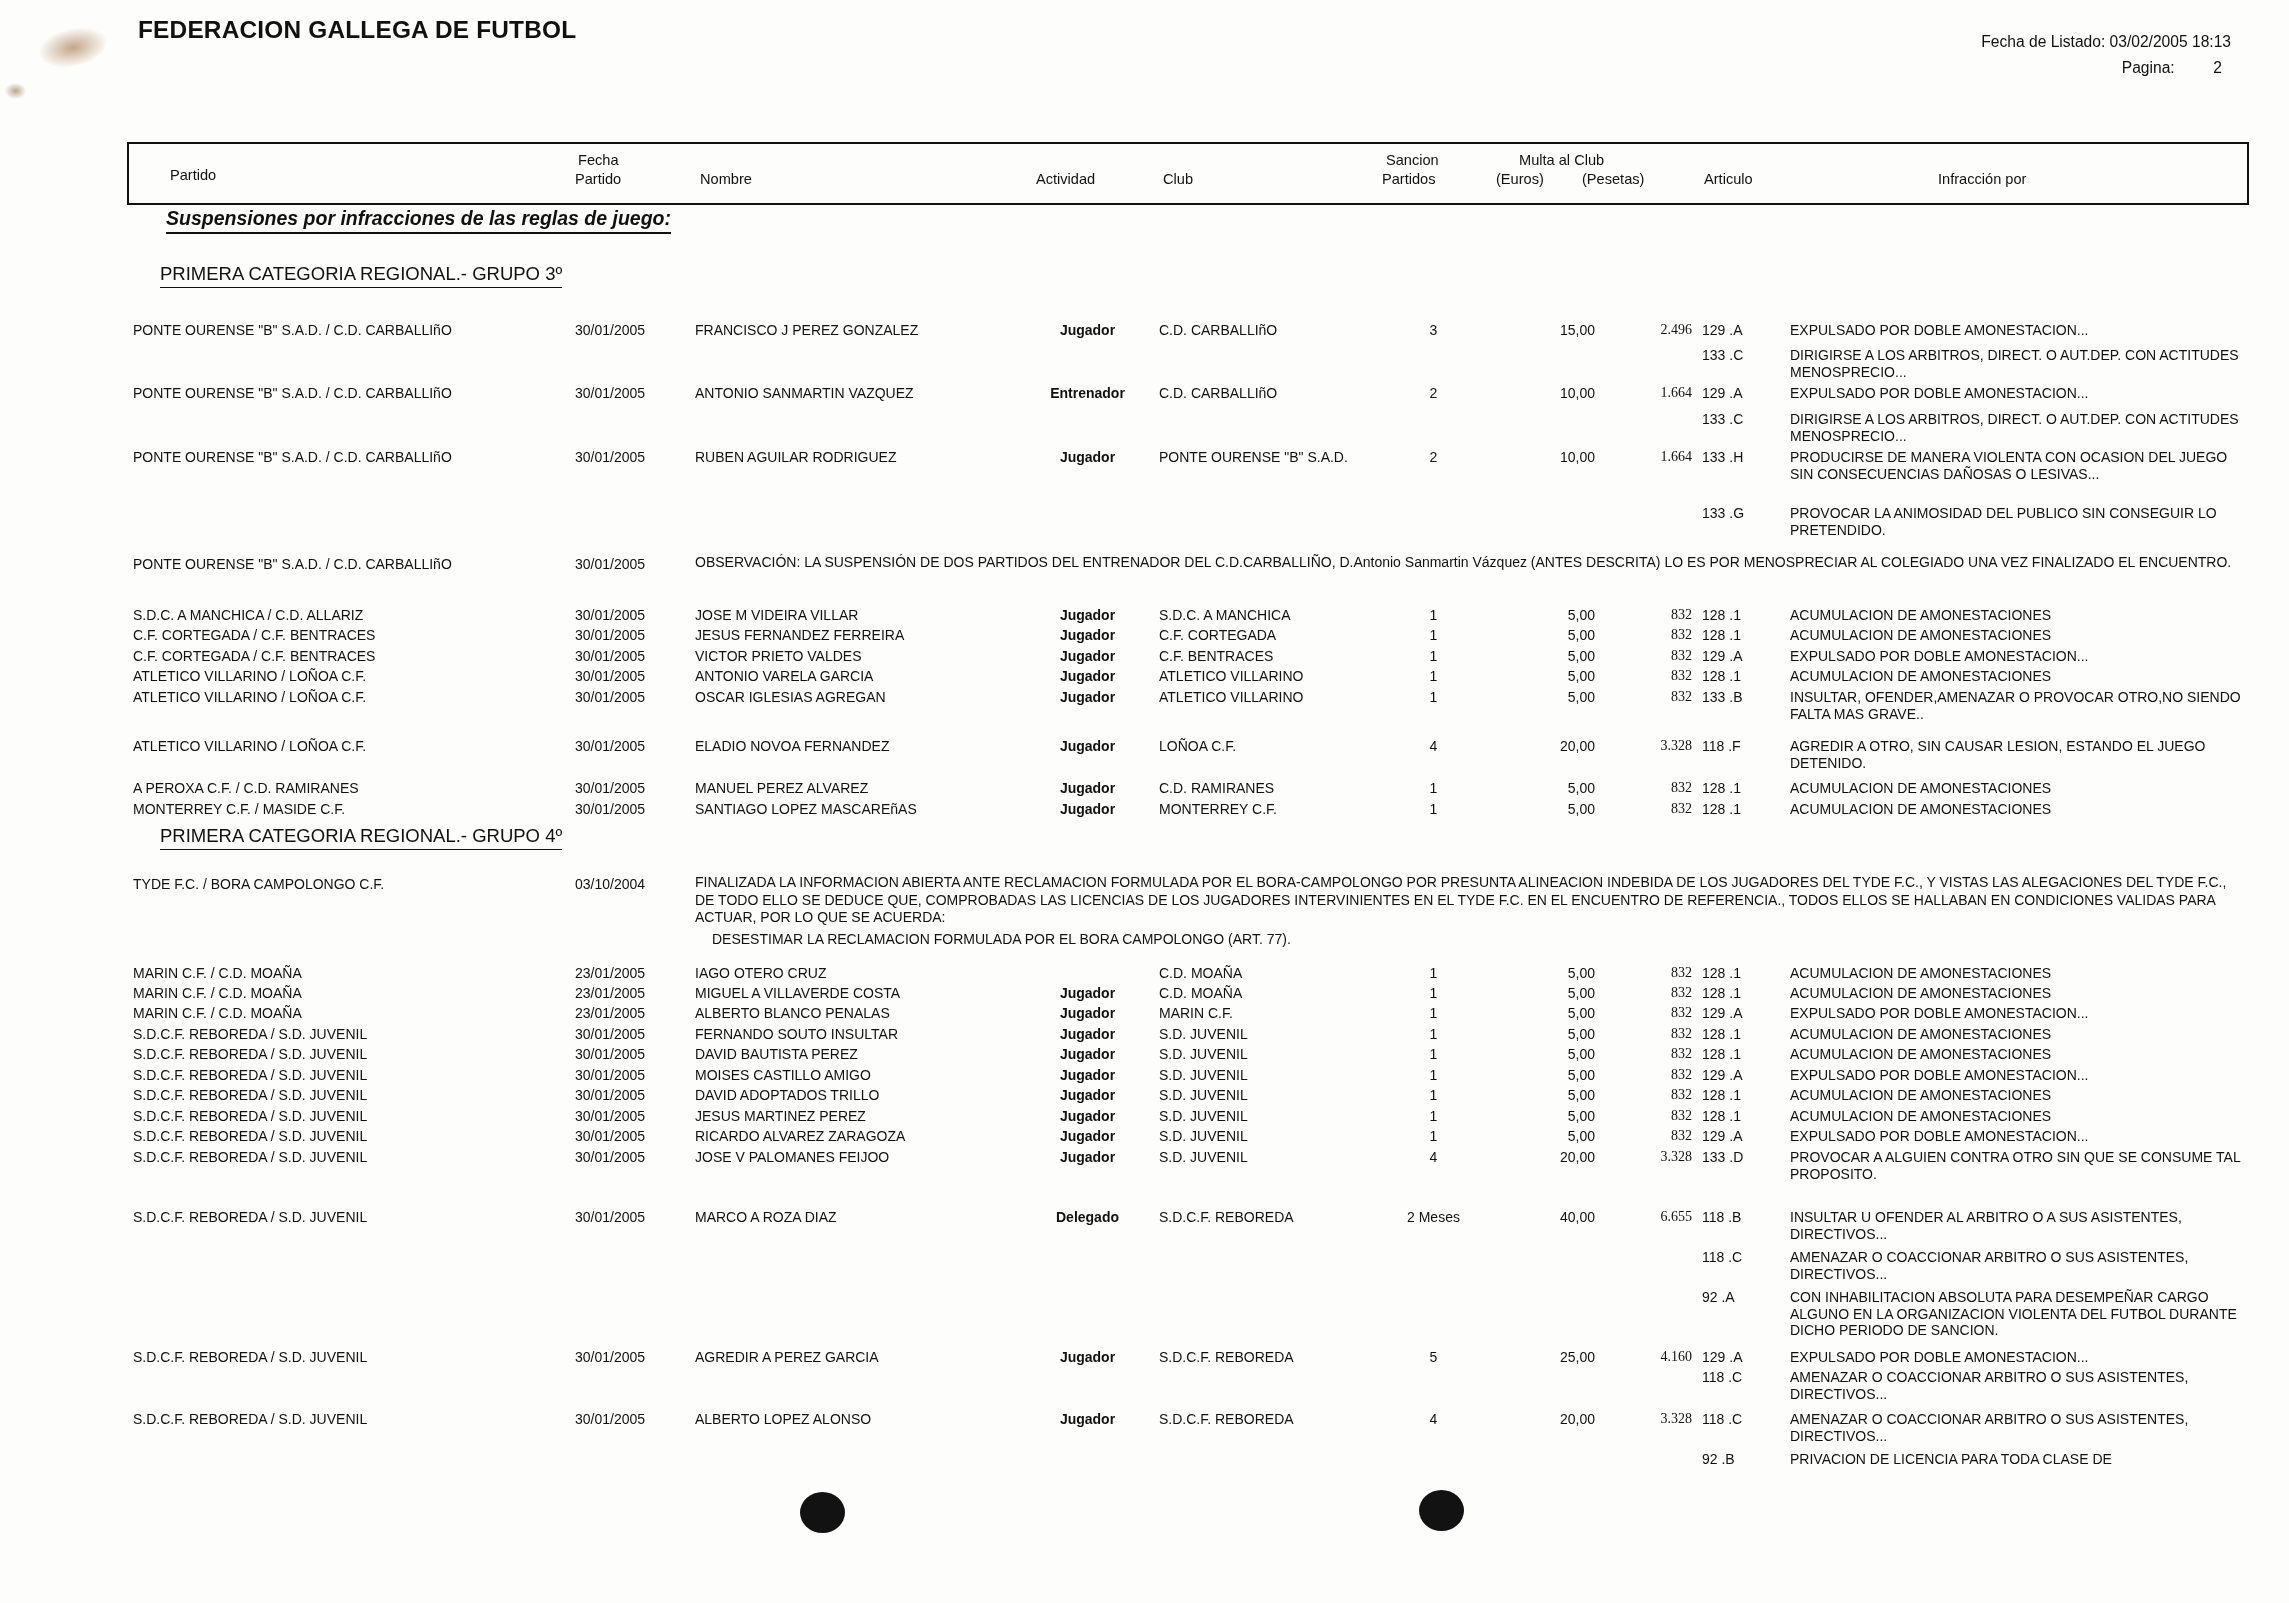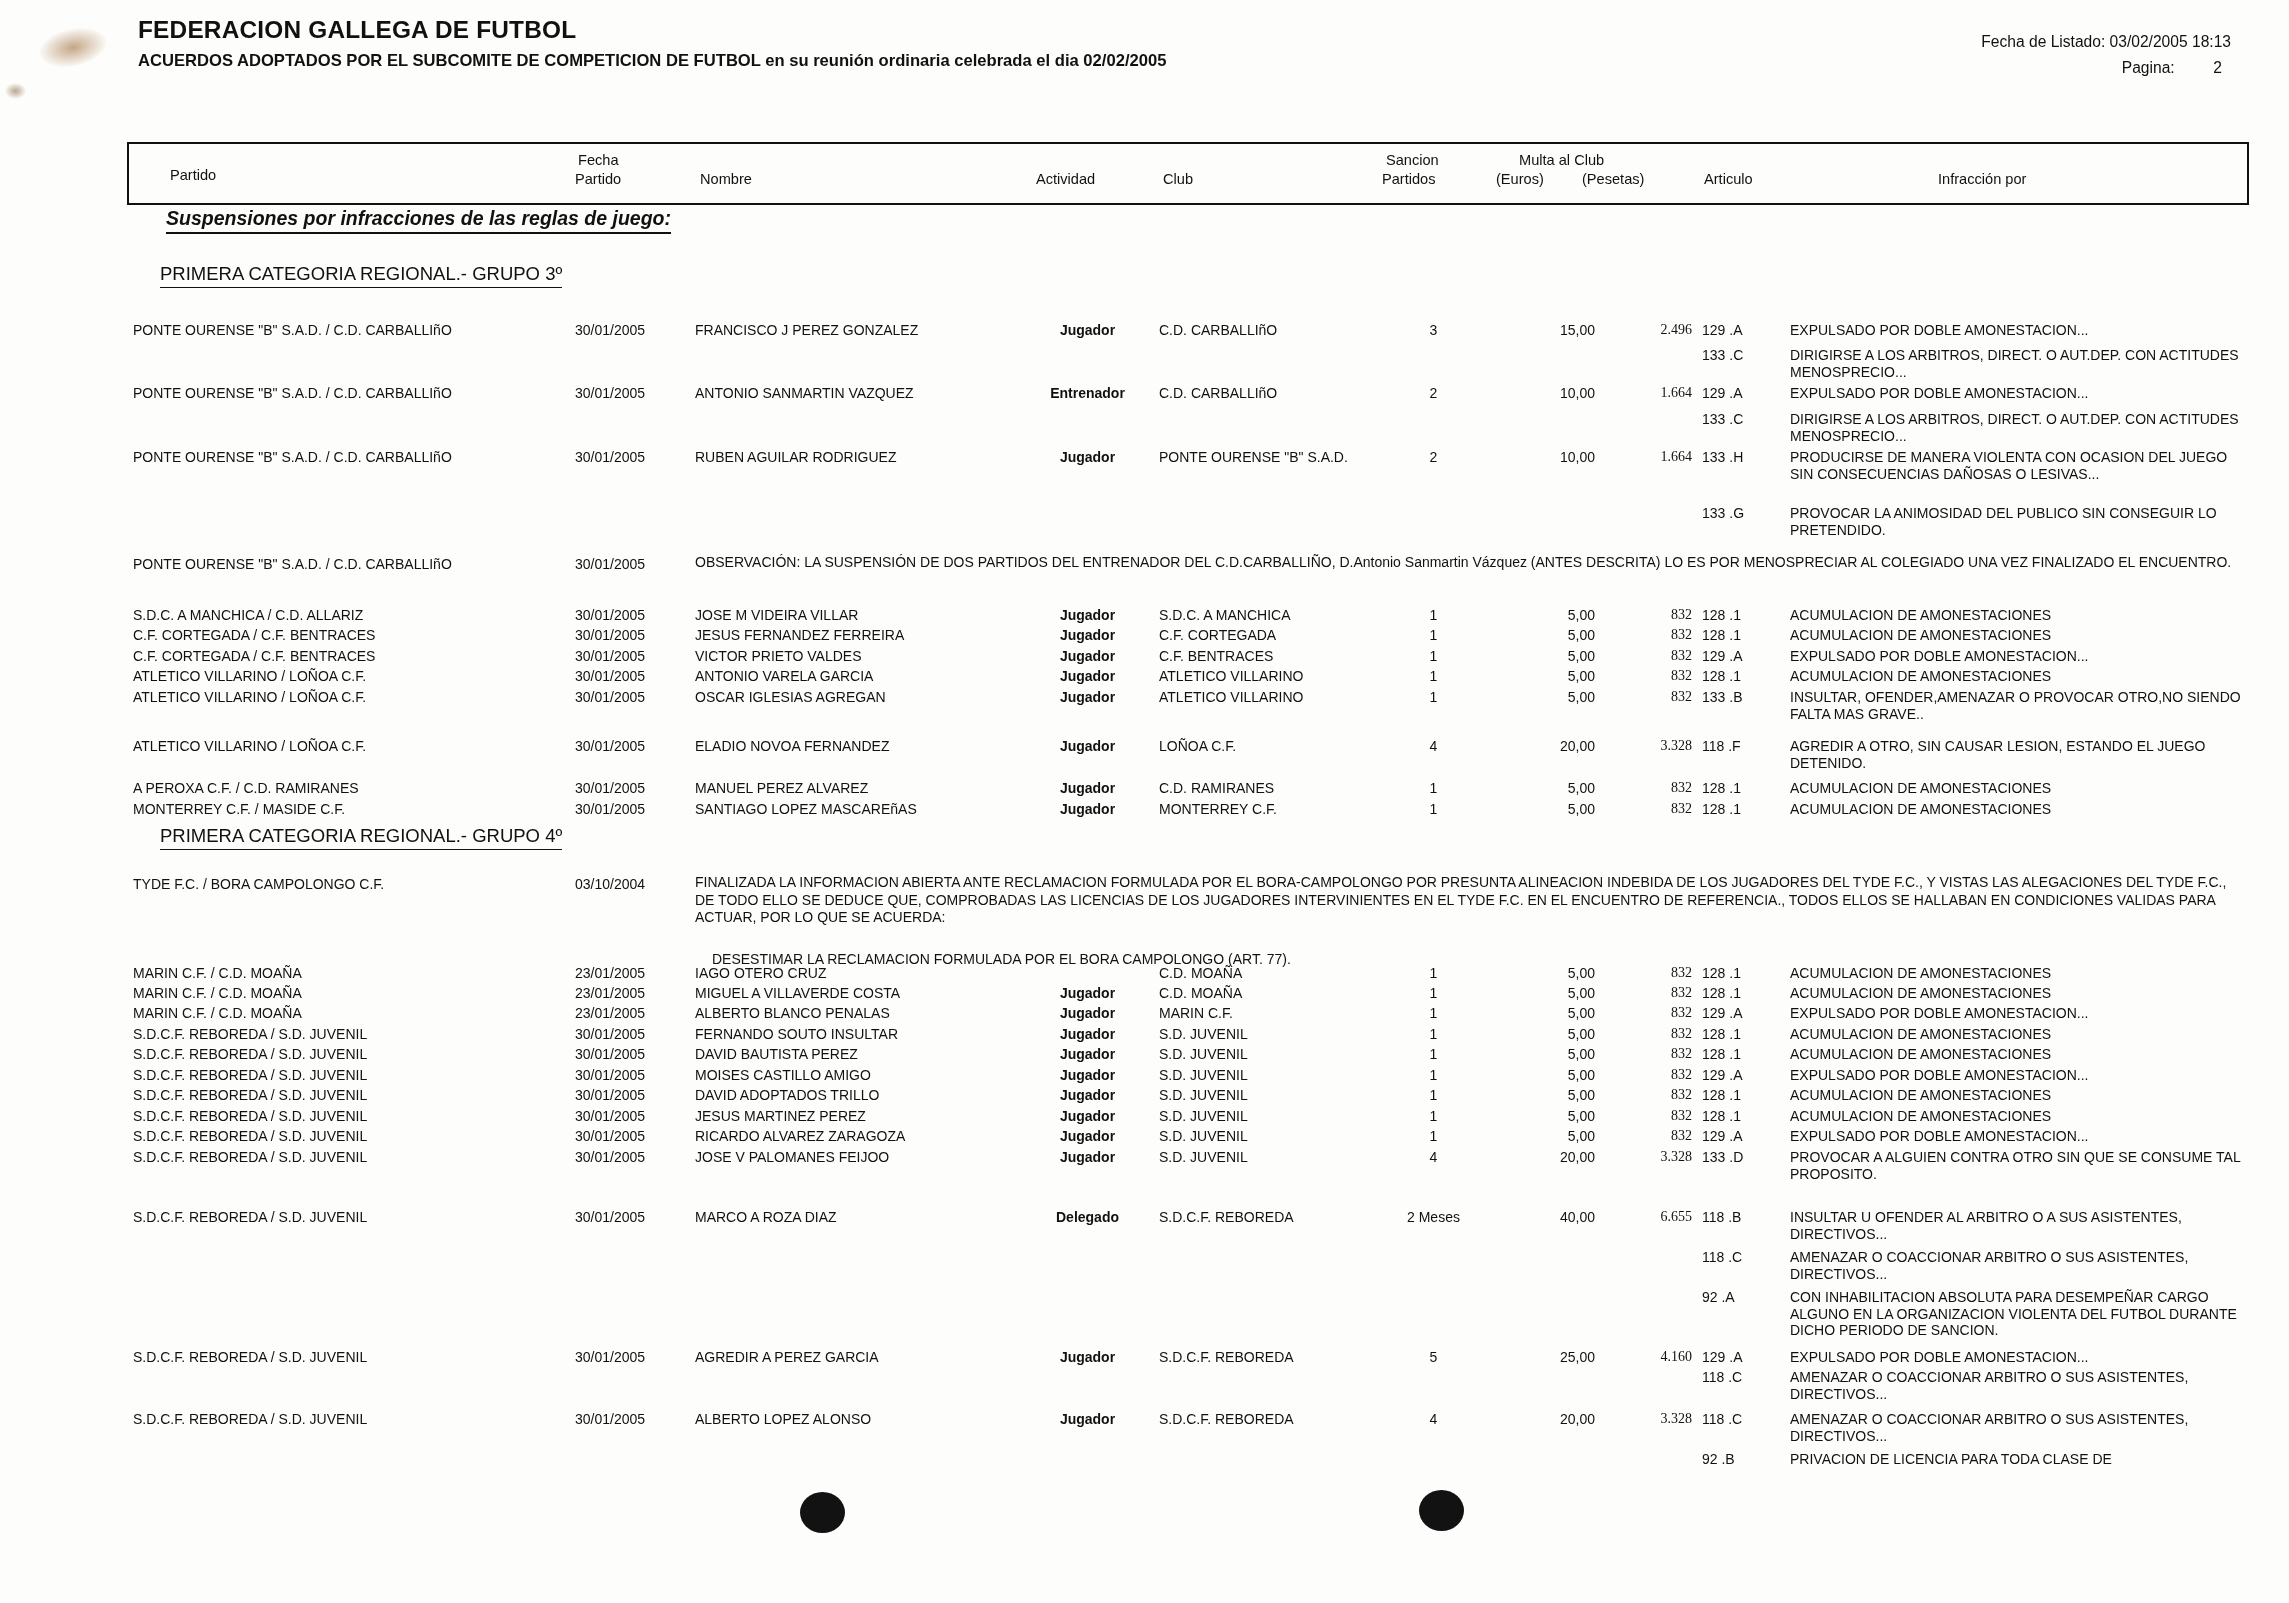--- a/index.html
+++ b/index.html
@@ -141,21 +141,20 @@
 </style>
 </head>
 <body>
 
 <div class="page">
 
   <div class="smudge a"></div>
   <div class="smudge b"></div>
 
   <div class="hdr-title">FEDERACION GALLEGA DE FUTBOL</div>
-  <div class="hdr-sub">ACUERDOS ADOPTADOS POR EL SUBCOMITE DE COMPETICION DE FUTBOL en su reunión ordinaria celebrada el dia 02/02/2005</div>
   <div class="hdr-date">Fecha de Listado: 03/02/2005 18:13</div>
   <div class="hdr-page">
     <span>Pagina:</span>
     <span class="num">2</span>
   </div>
 
   <div class="thead-box">
     <div class="th" style="left:41px; top:23.4px;">Partido</div>
     <div class="th" style="left:449px; top:7.8px;">Fecha</div>
     <div class="th" style="left:446px; top:27px;">Partido</div>
@@ -337,21 +336,21 @@
     <div class="cell c-art" style="top:0">128 .1</div>
     <div class="cell c-infr" style="top:0">ACUMULACION DE AMONESTACIONES</div>
   </div>
 
   <div class="cat-title" style="left:160px; top:825px;">PRIMERA CATEGORIA REGIONAL.- GRUPO 4º</div>
 
   <div class="row" style="top:876px;">
     <div class="cell c-partido" style="top:0">TYDE F.C. / BORA CAMPOLONGO C.F.</div>
     <div class="cell c-fecha" style="top:0">03/10/2004</div>
     <div class="note narrow" style="top:-2px">FINALIZADA LA INFORMACION ABIERTA ANTE RECLAMACION FORMULADA POR EL BORA-CAMPOLONGO POR PRESUNTA ALINEACION INDEBIDA DE LOS JUGADORES DEL TYDE F.C., Y VISTAS LAS ALEGACIONES DEL TYDE F.C., DE TODO ELLO SE DEDUCE QUE, COMPROBADAS LAS LICENCIAS DE LOS JUGADORES INTERVINIENTES EN EL TYDE F.C. EN EL ENCUENTRO DE REFERENCIA., TODOS ELLOS SE HALLABAN EN CONDICIONES VALIDAS PARA ACTUAR, POR LO QUE SE ACUERDA:</div>
-    <div class="note narrow" style="top:55px; left:712px;margin-top:20px;">DESESTIMAR LA RECLAMACION FORMULADA POR EL BORA CAMPOLONGO (ART. 77).</div>
+    <div class="note narrow" style="top:55px; left:712px;">DESESTIMAR LA RECLAMACION FORMULADA POR EL BORA CAMPOLONGO (ART. 77).</div>
   </div>
 
   <div class="row" style="top:965px;">
     <div class="cell c-partido" style="top:0">MARIN C.F. / C.D. MOAÑA</div>
     <div class="cell c-fecha" style="top:0">23/01/2005</div>
     <div class="cell c-nombre" style="top:0">IAGO OTERO CRUZ</div>
     <div class="cell c-activ" style="top:0"></div>
     <div class="cell c-club" style="top:0">C.D. MOAÑA</div>
     <div class="cell c-sanc" style="top:0">1</div>
     <div class="cell c-eur" style="top:0">5,00</div>

